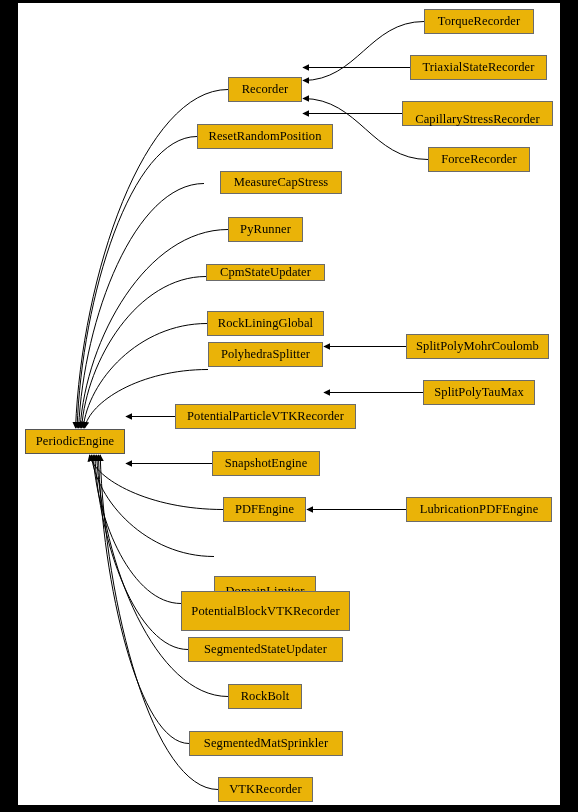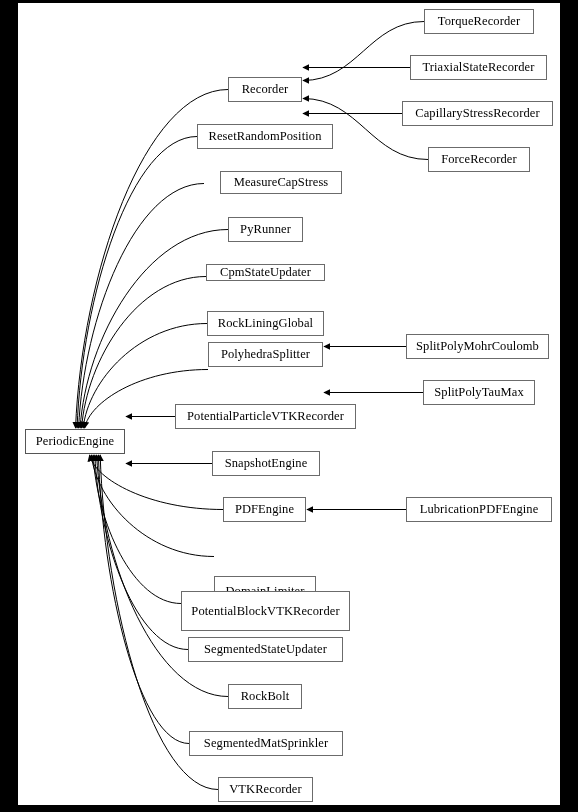--- a/index.html
+++ b/index.html
@@ -29,21 +29,21 @@
     left: 0;
     top: 0;
     width: 578px;
     height: 812px;
     pointer-events: none;
   }
   .node {
     position: absolute;
     box-sizing: border-box;
     border: 1px solid #6b6b6b;
-    background: #ffffff;
+    background: #eab308;
     color: #000000;
     font-size: 12.5px;
     line-height: 1;
     display: flex;
     align-items: center;
     justify-content: center;
     white-space: nowrap;
     letter-spacing: 0.1px;
   }
   .node.root {
@@ -95,21 +95,21 @@
       </div>
       <div class="node" style="left: 228px; top: 77px; width: 74px; height: 25px;">
         <span>Recorder</span>
       </div>
       <div class="node" style="left: 424px; top: 9px; width: 110px; height: 25px;">
         <span>TorqueRecorder</span>
       </div>
       <div class="node" style="left: 410px; top: 55px; width: 137px; height: 25px;">
         <span>TriaxialStateRecorder</span>
       </div>
-      <div class="node" style="left: 402px; top: 101px; width: 151px; height: 25px;">
+      <div class="node" style="left: 402px; top: 101px; width: 151px; height: 25px; align-items: flex-end;">
         <span>CapillaryStressRecorder</span>
       </div>
       <div class="node" style="left: 428px; top: 147px; width: 102px; height: 25px;">
         <span>ForceRecorder</span>
       </div>
       <div class="node" style="left: 197px; top: 124px; width: 136px; height: 25px;">
         <span>ResetRandomPosition</span>
       </div>
       <div class="node" style="left: 220px; top: 171px; width: 122px; height: 23px;">
         <span>MeasureCapStress</span>

